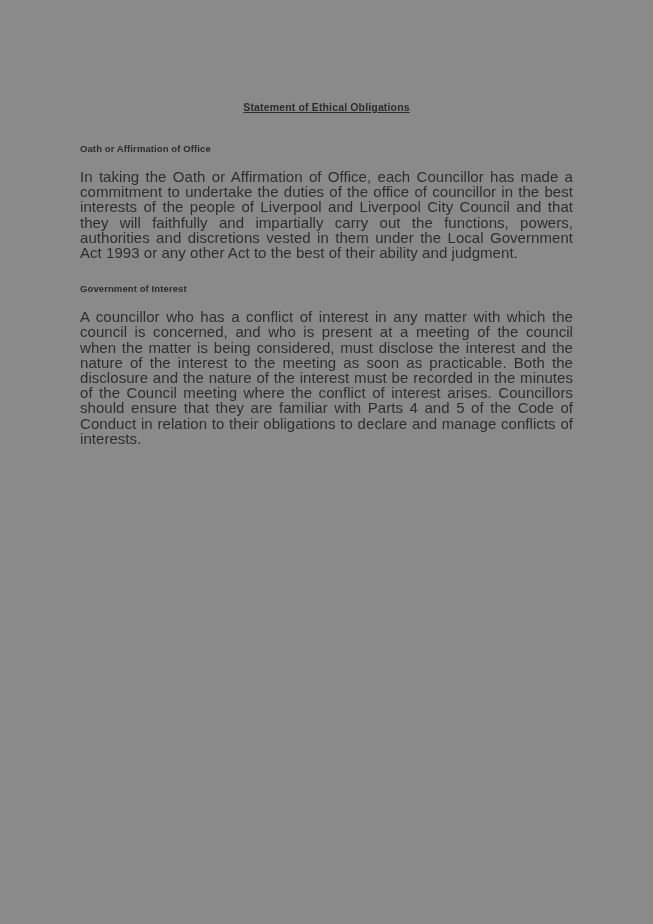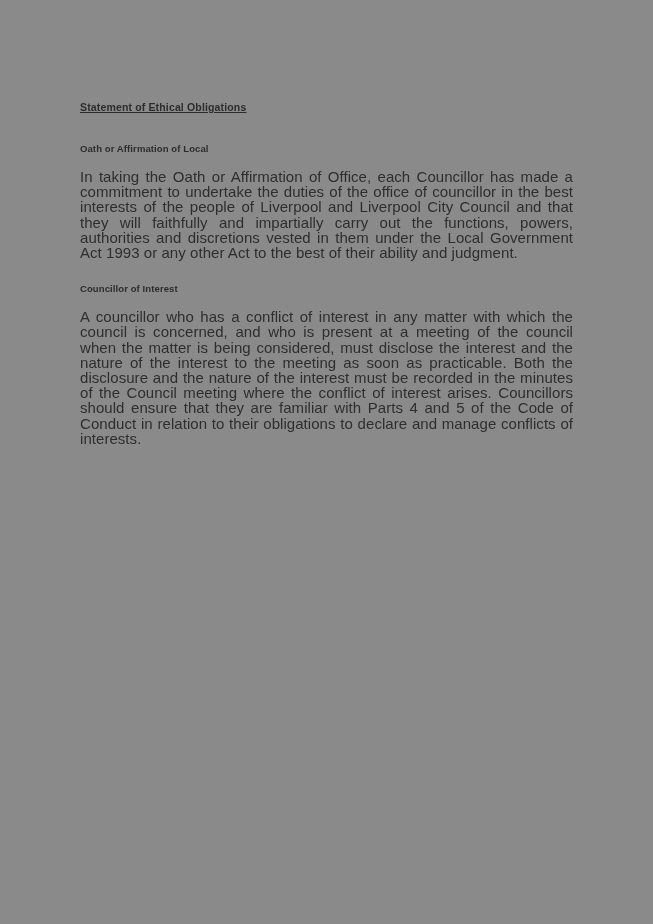--- a/index.html
+++ b/index.html
@@ -15,21 +15,21 @@
   }
   .page {
     position: relative;
     width: 653px;
     height: 924px;
     background: #8a8a8a;
     box-sizing: border-box;
     padding: 100px 80px 0 80px;
   }
   .doc-title {
-    text-align: left;
+    text-align: center;
     font-size: 10.5px;
     font-weight: bold;
     color: #2c2c2c;
     text-decoration: underline;
     letter-spacing: 0.15px;
     margin: 0 0 28px 0;
     line-height: 14px;
   }
   .section {
     margin-bottom: 22px;
@@ -52,22 +52,22 @@
   }
 </style>
 </head>
 <body>
 
 <div class="page">
 
   <h1 class="doc-title">Statement of Ethical Obligations</h1>
 
   <div class="section">
-    <h2 class="section-heading">Oath or Affirmation of Local</h2>
+    <h2 class="section-heading">Oath or Affirmation of Office</h2>
     <p class="section-body">In taking the Oath or Affirmation of Office, each Councillor has made a commitment to undertake the duties of the office of councillor in the best interests of the people of Liverpool and Liverpool City Council and that they will faithfully and impartially carry out the functions, powers, authorities and discretions vested in them under the Local Government Act 1993 or any other Act to the best of their ability and judgment.</p>
   </div>
 
   <div class="section">
-    <h2 class="section-heading">Councillor of Interest</h2>
+    <h2 class="section-heading">Government of Interest</h2>
     <p class="section-body">A councillor who has a conflict of interest in any matter with which the council is concerned, and who is present at a meeting of the council when the matter is being considered, must disclose the interest and the nature of the interest to the meeting as soon as practicable. Both the disclosure and the nature of the interest must be recorded in the minutes of the Council meeting where the conflict of interest arises. Councillors should ensure that they are familiar with Parts 4 and 5 of the Code of Conduct in relation to their obligations to declare and manage conflicts of interests.</p>
   </div>
 
 </div>
 
 </body></html>

